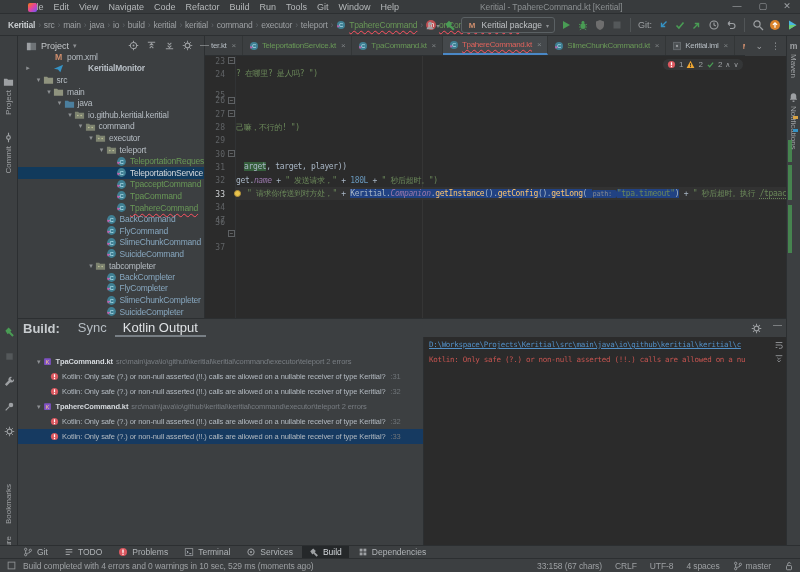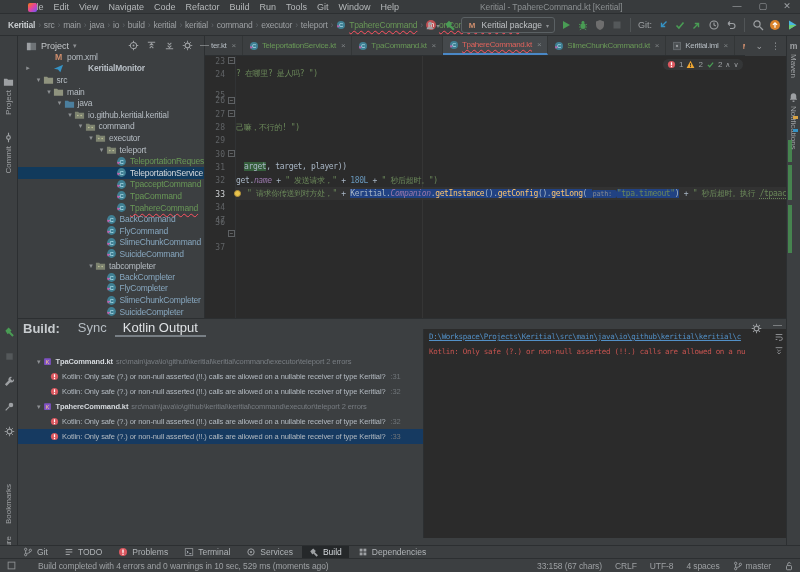--- a/index.html
+++ b/index.html
@@ -70,32 +70,32 @@
 .btab.active{color:#dfe2e5;border-bottom:2px solid #787f85}
 #btree{position:absolute;left:0;top:18px;width:405px;height:209px;overflow:hidden}
 .brow{position:absolute;left:0;width:405px;height:15px;display:flex;align-items:center;gap:3px;font-size:7.5px;letter-spacing:-.1px;white-space:nowrap;overflow:hidden}
 .brow.sel{background:#163a61}
 .brow .strong{color:#d5d9dd;font-weight:bold}
 .brow .meta{color:#787d82}
 .brow .etext{color:#b3bac1}
 .brow .eline{color:#6f7478;margin-left:2px}
 .brow .barrow{color:#8d9093;font-size:7px}
 #bdur{position:absolute;right:6px;top:0;height:15px;line-height:15px;color:#85898d;font-size:7.5px}
-#bconsole{position:absolute;left:405px;top:10px;width:363px;height:209px;background:#2b2b2b;border-left:1px solid #2c2f31;overflow:hidden}
+#bconsole{position:absolute;left:405px;top:18px;width:363px;height:209px;background:#2b2b2b;border-left:1px solid #2c2f31;overflow:hidden}
 .conline{position:absolute;left:5px;font-family:"DejaVu Sans Mono",monospace;font-size:7.5px;letter-spacing:-.3px;white-space:pre}
 .con-link{color:#5290c7;text-decoration:underline}
 .con-err{color:#c75450}
 #con-tools{position:absolute;right:2px;top:3px;display:flex;flex-direction:column;gap:4px}
 #build-tools{position:absolute;left:0;top:318px;width:18px;height:180px;display:flex;flex-direction:column;align-items:center;gap:14px;padding-top:8px}
 
 #bottombar{left:0;top:545px;width:800px;height:13px;background:#3c3f41;border-top:1px solid #2c2f31;display:flex;align-items:center;padding-left:16px;gap:2px}
 .bwin{display:flex;align-items:center;gap:4px;padding:0 7px;height:13px;font-size:8.5px;color:#b0b4b7}
 .bwin.active{background:#25282a;color:#d5d9dd}
 #statusbar{left:0;top:558px;width:800px;height:14px;background:#3c3f41;border-top:1px solid #2c2f31;display:flex;align-items:center;font-size:8.5px;color:#9da0a3}
-#status-msg{margin-left:6px;display:flex;align-items:center;gap:22px;letter-spacing:-.1px}
+#status-msg{margin-left:6px;display:flex;align-items:center;gap:7px;letter-spacing:-.1px}
 #status-right{position:absolute;right:6px;display:flex;align-items:center;gap:13px;letter-spacing:-.1px}
 </style>
 </head>
 <body>
 
 <div id="app">
 
   <div id="titlebar" class="abs">
     <span class="ic abs" style="left:28px;top:3px;width:9px;height:9px;border-radius:2px;background:linear-gradient(135deg,#f97a12,#e343a0,#6b57ff)"></span>
     <div id="menubar">

